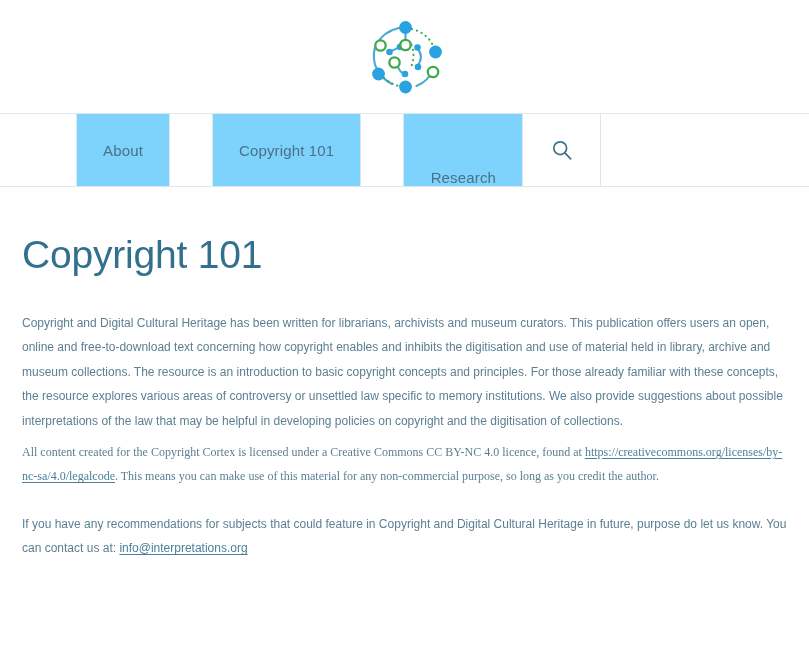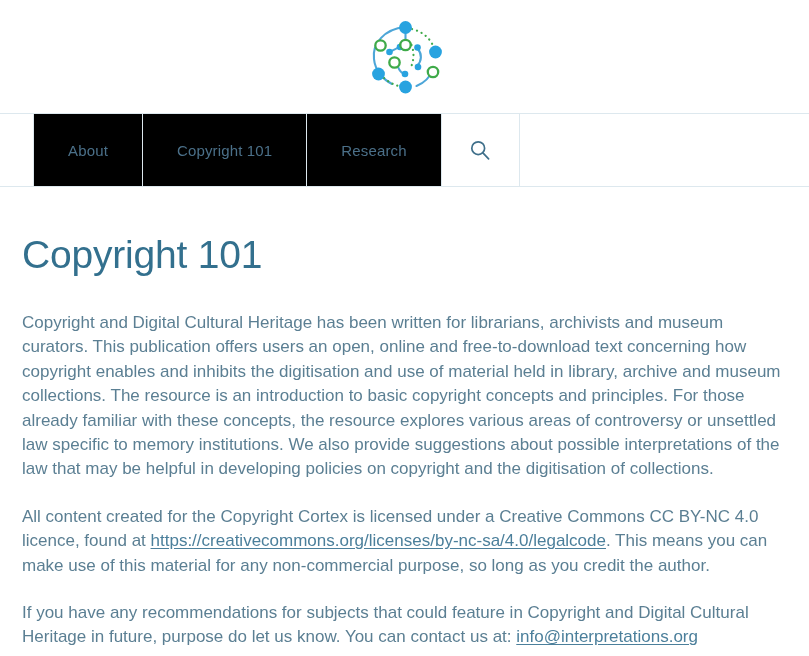--- a/index.html
+++ b/index.html
@@ -50,28 +50,29 @@
     align-items: center;
     justify-content: center;
     box-sizing: border-box;
     border-left: 1px solid #dde8ee;
     border-right: 1px solid #dde8ee;
     margin-right: -1px;
     color: #4b7089;
     font-size: 15px;
     letter-spacing: .15px;
     white-space: nowrap;
-    padding: 0 34px;
+    padding: 0 26px;
     cursor: pointer;
     text-decoration: none;
-    background: #000000;
+    background: #7dd3fc;
+    margin-left: 43px;
   }
   .nav-item-about     { min-width: 94px; }
   .nav-item-copyright { min-width: 138px; }
-  .nav-item-research  { min-width: 120px; }
+  .nav-item-research  { min-width: 120px; align-items: flex-end; }
   .nav-item-tools     { min-width: 166px; }
   .nav-item-policy    { min-width: 154px; }
 
   .nav-search {
     display: flex;
     align-items: center;
     justify-content: center;
     box-sizing: border-box;
     border-left: 1px solid #dde8ee;
     border-right: 1px solid #dde8ee;
@@ -92,27 +93,27 @@
     color: #33708e;
     font-size: 39px;
     font-weight: 400;
     line-height: 1.1;
     margin: 47px 0 0 0;
     letter-spacing: -0.2px;
     font-family: "Liberation Sans", sans-serif;
   }
   .body-copy {
     color: #5b7f93;
-    font-size: 17px;
+    font-size: 12px;
     line-height: 24.4px;
     margin: 0;
     max-width: 768px;
   }
   .para-1 { margin-top: 34px; }
-  .para-2 { margin-top: 23px; }
+  .para-2 { margin-top: 7px; font-family: Liberation Serif, serif; }
   .para-3 { margin-top: 23px; }
 
   a.inline-link {
     color: #4b7f9b;
     text-decoration: underline;
     text-underline-offset: 2px;
   }
 </style>
 </head>
 <body>

